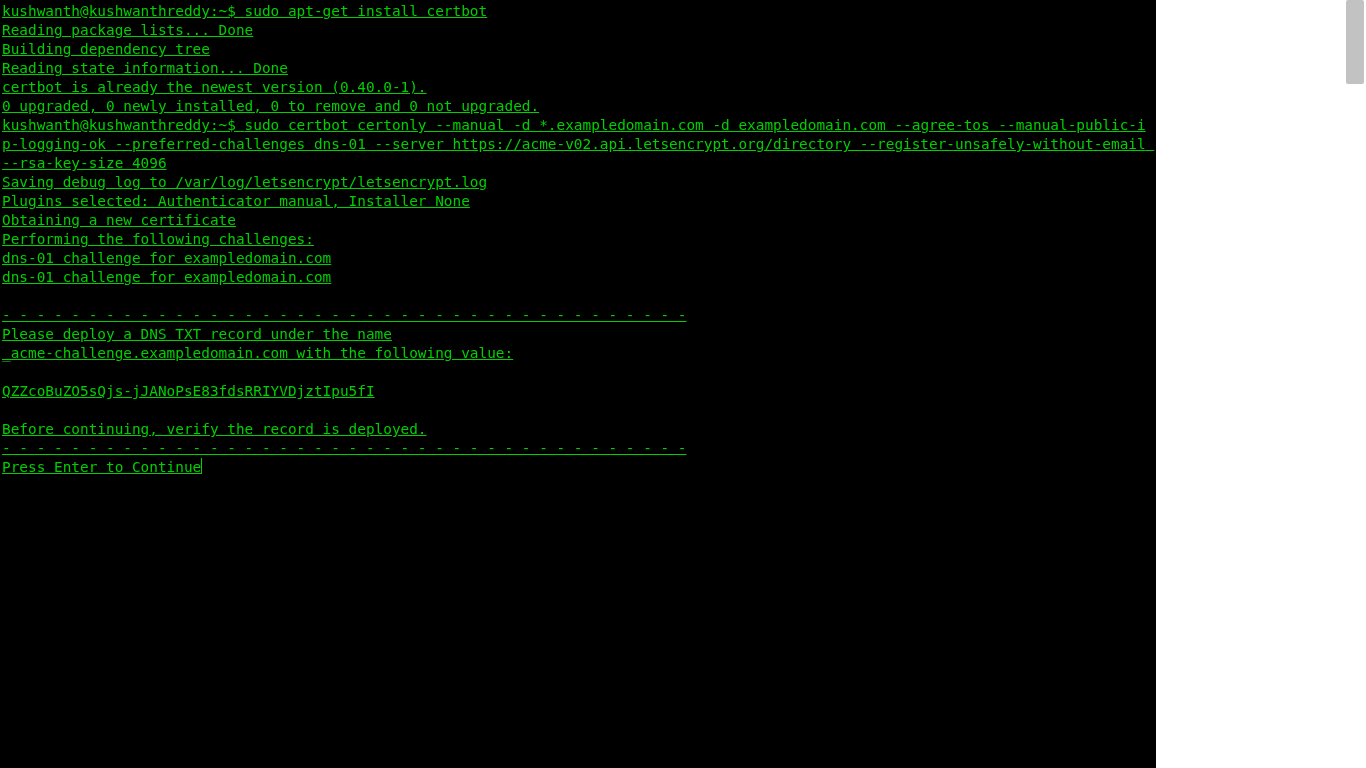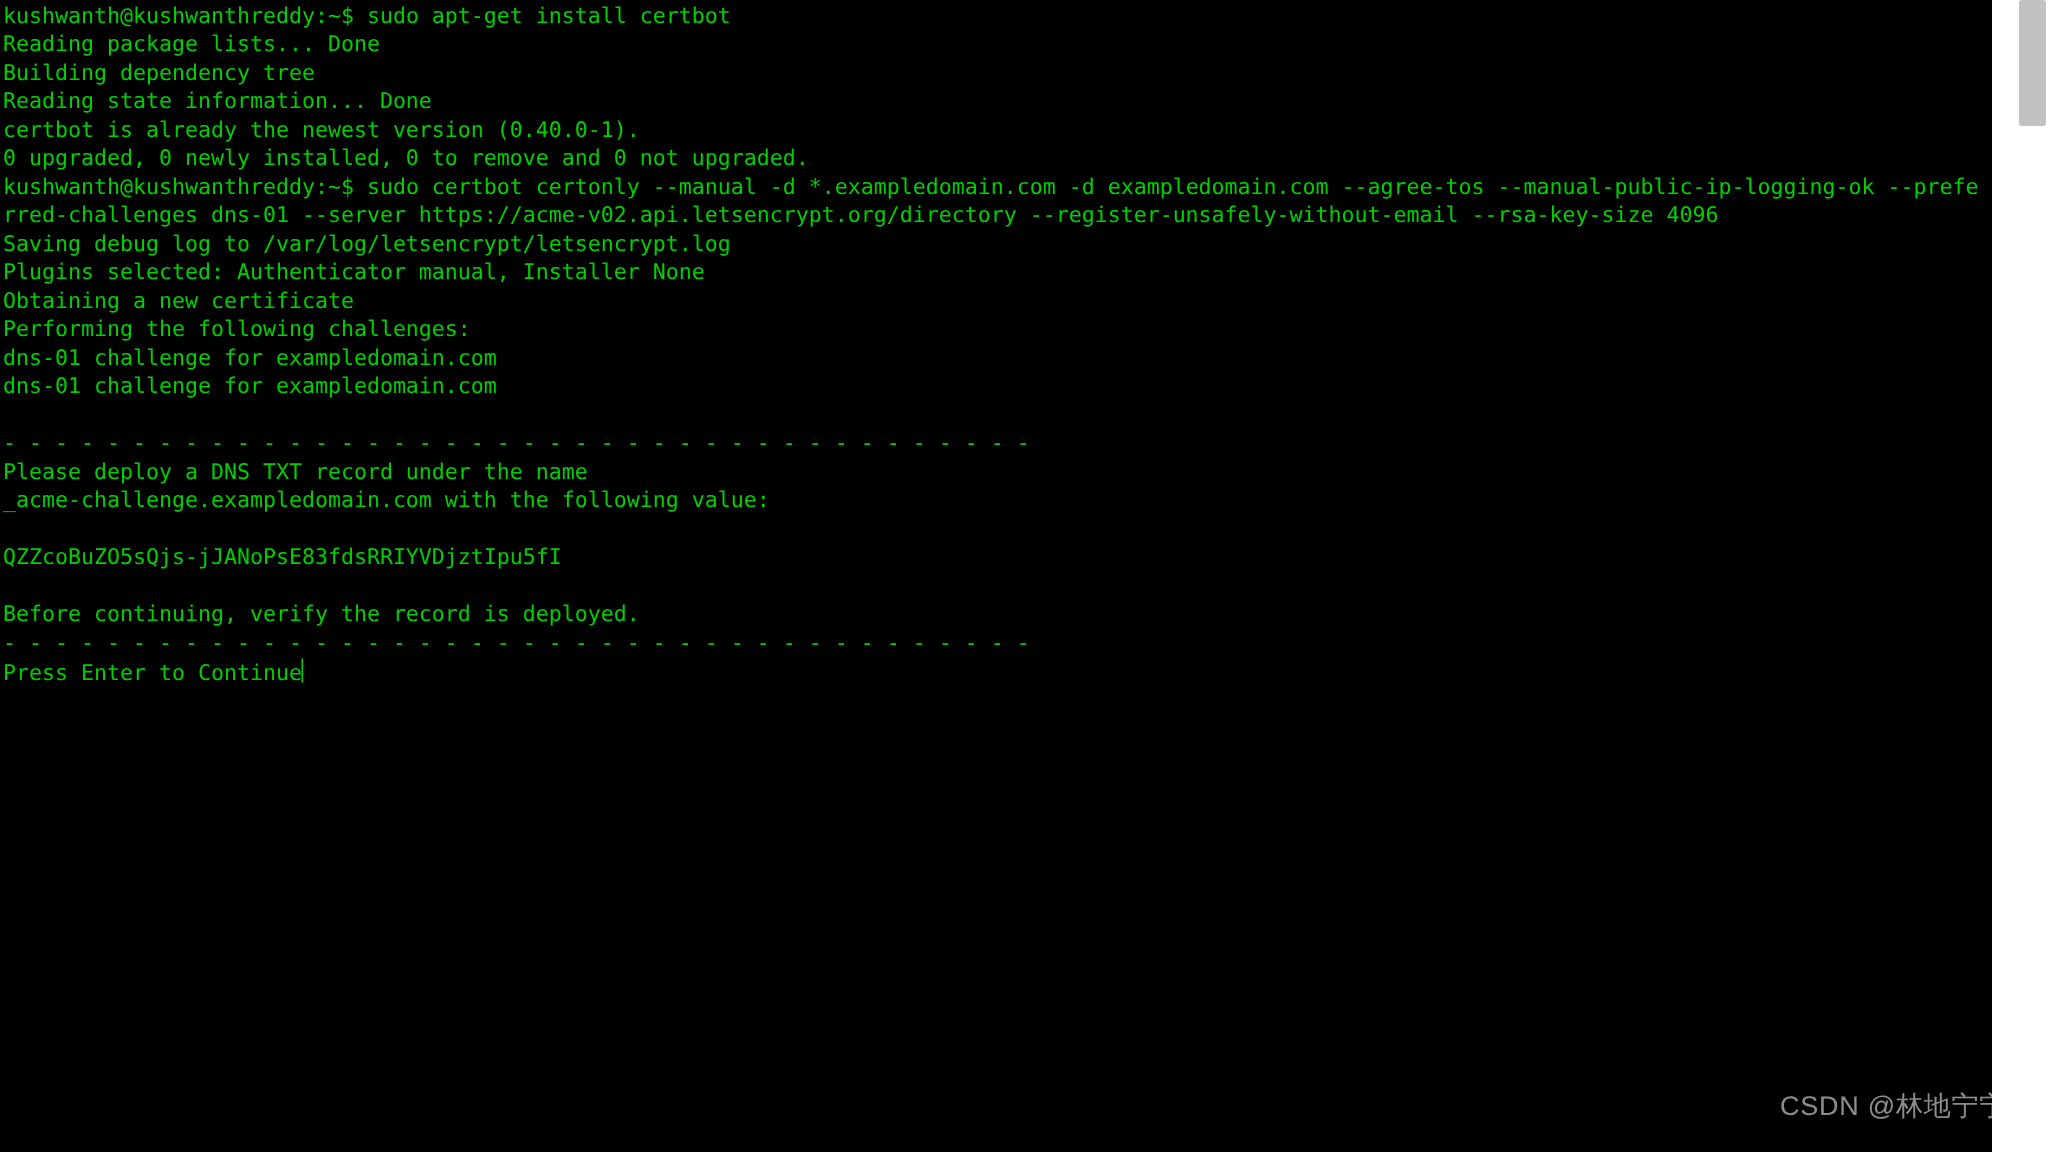--- a/index.html
+++ b/index.html
@@ -14,31 +14,32 @@
   .viewport {
     position: relative;
     width: 1366px;
     height: 768px;
     box-sizing: border-box;
   }
   .term {
     position: absolute;
     left: 0;
     top: 0;
-    width: 1328px;
+    width: 1156px;
     height: 768px;
     background: #000000;
     color: #00d000;
     font-size: 14.4px;
     line-height: 19px;
     white-space: pre-wrap;
     word-break: break-all;
     padding: 2px 2px 0 2px;
     box-sizing: border-box;
     overflow: hidden;
+    text-decoration: underline;
   }
   .scrollbar-track {
     position: absolute;
     right: 0;
     top: 0;
     width: 22px;
     height: 768px;
     background: #ffffff;
   }
   .scrollbar-thumb {

